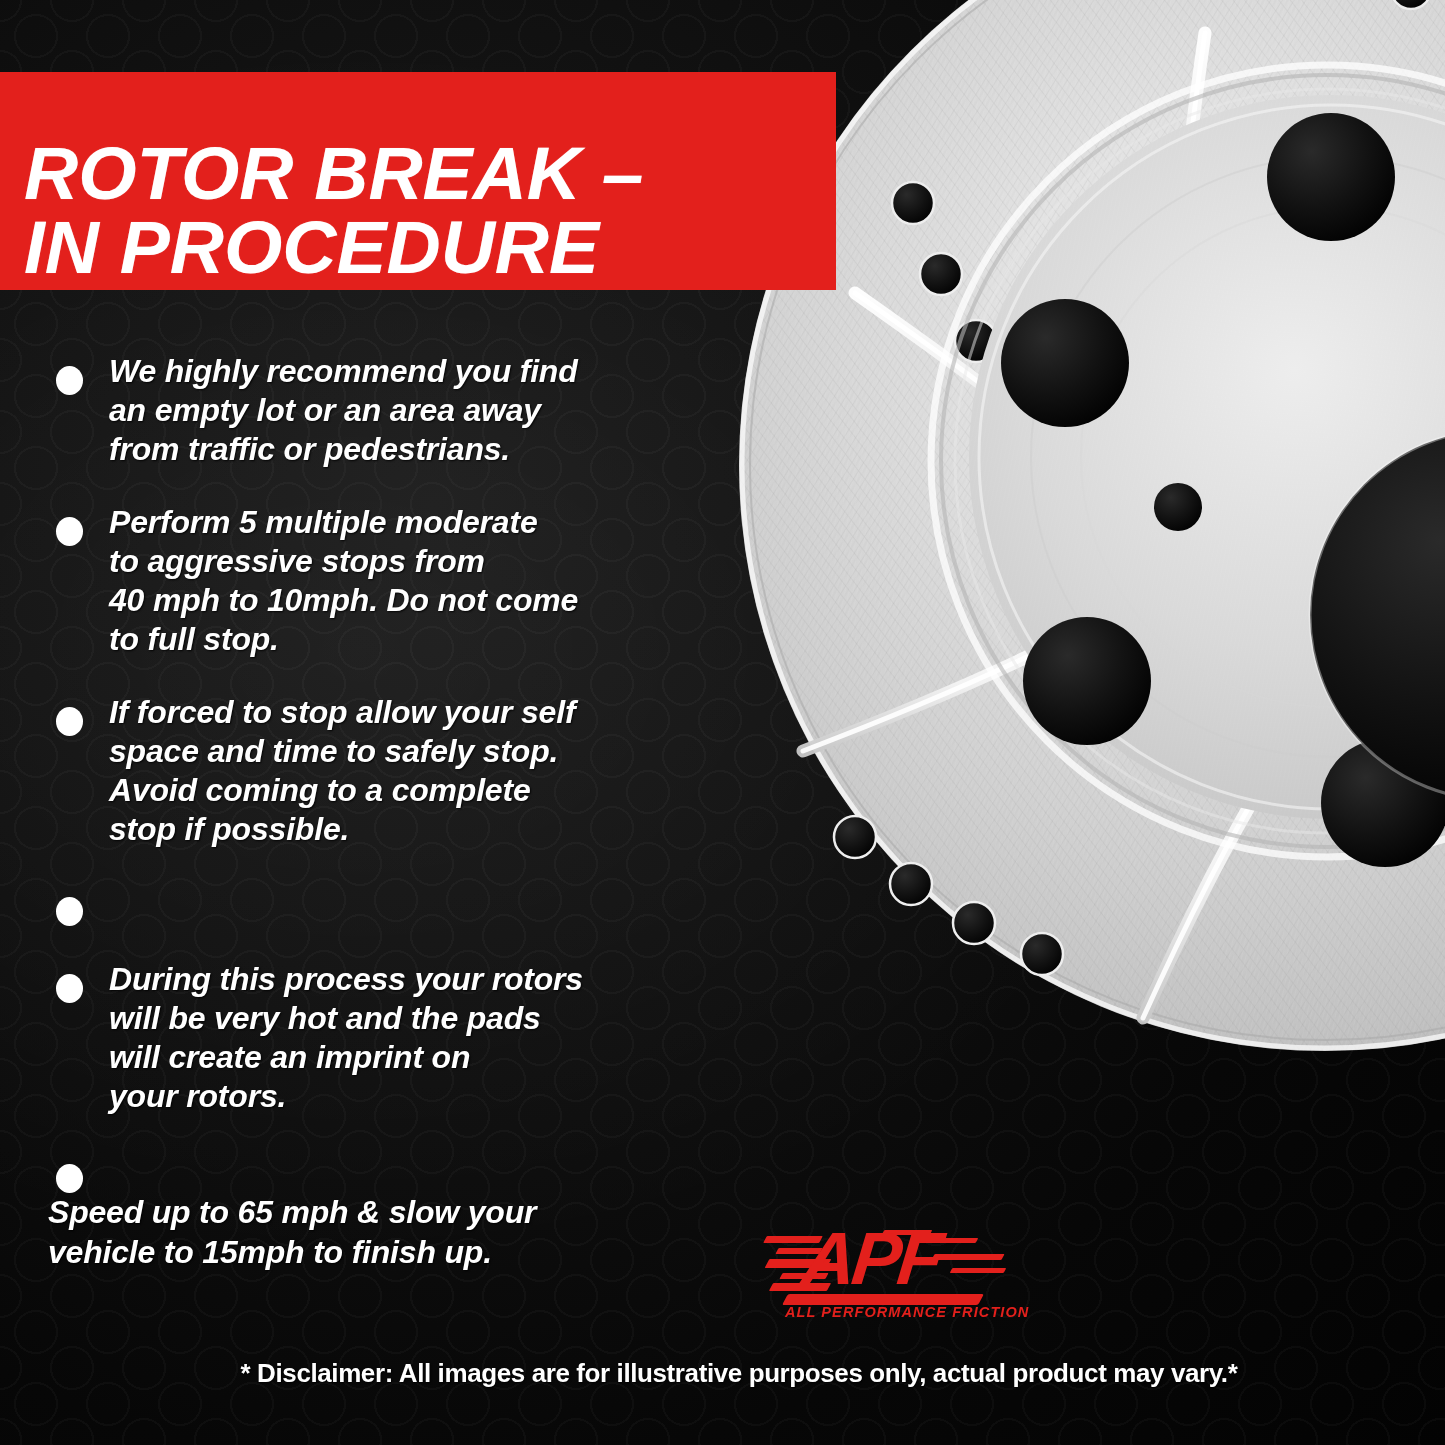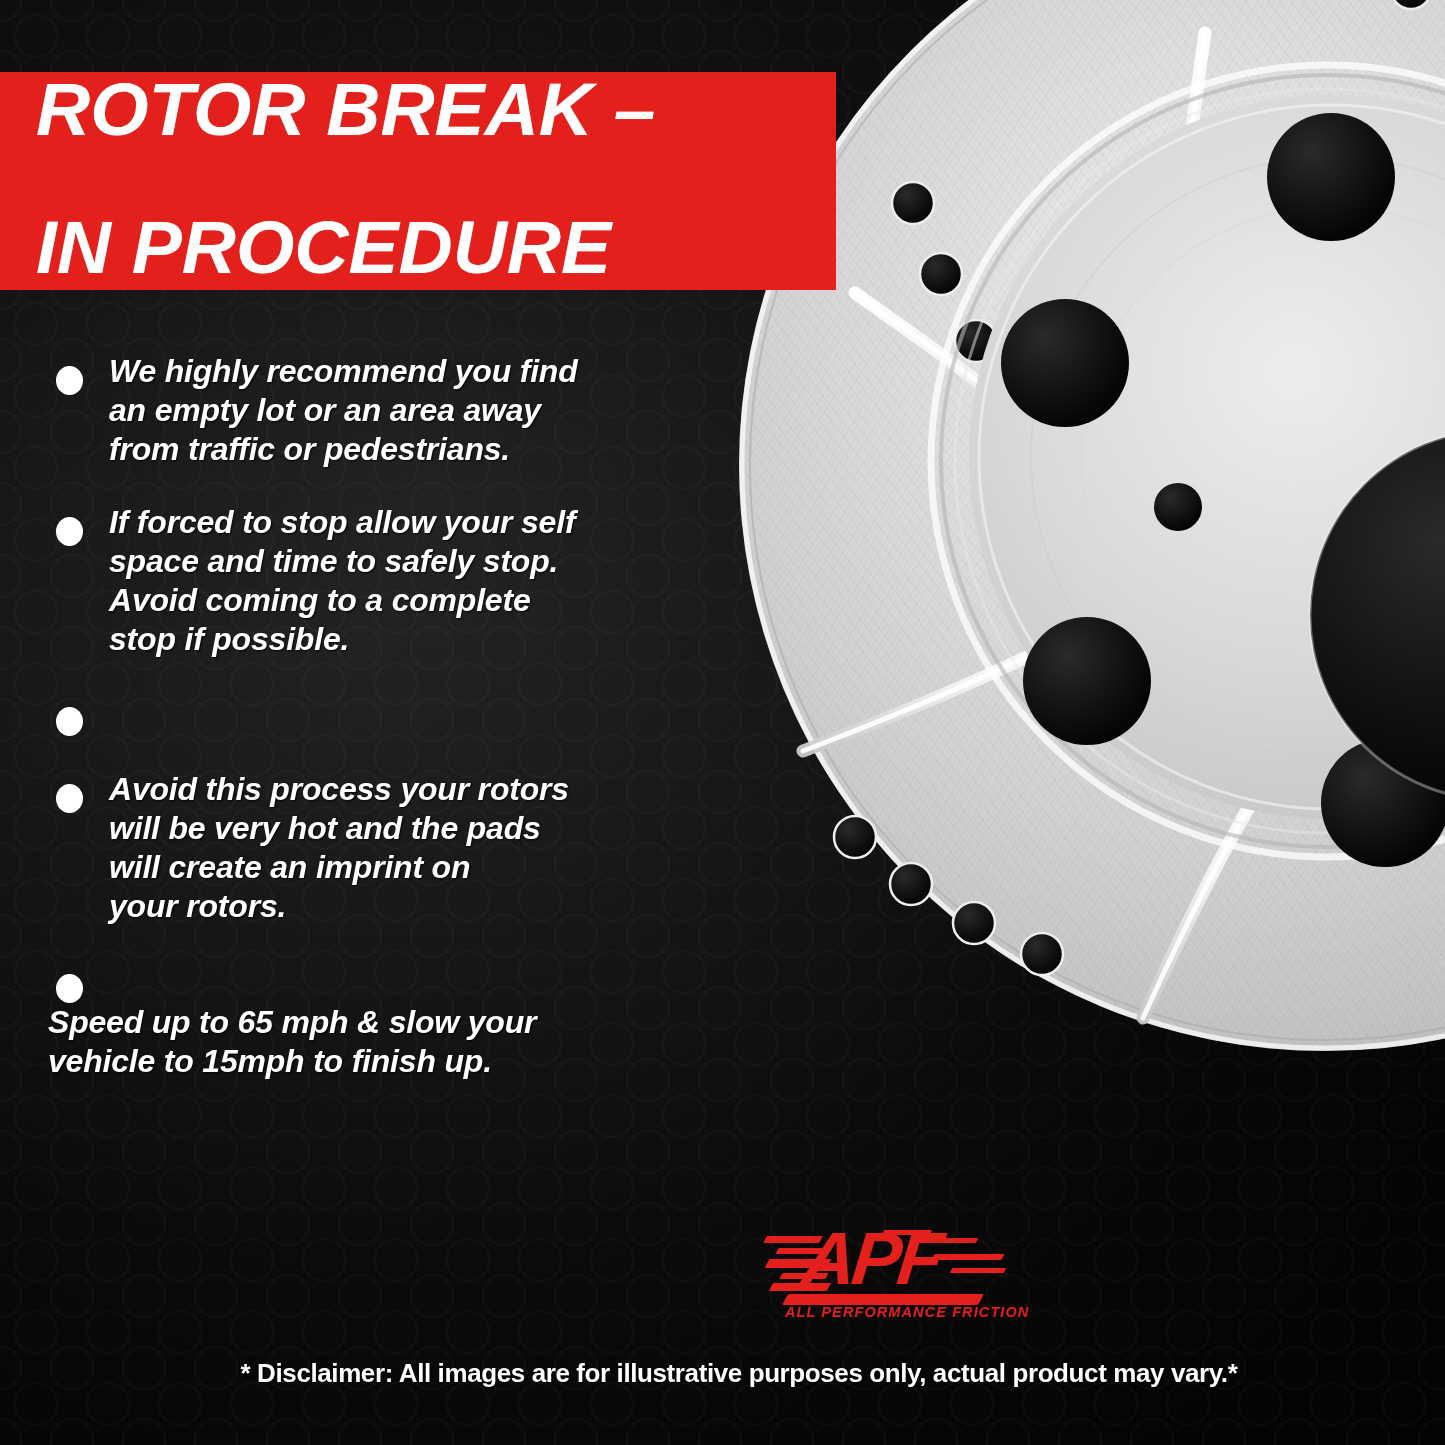--- a/index.html
+++ b/index.html
@@ -48,22 +48,22 @@
     pointer-events:none;
   }
 
   
   .banner{
     position:absolute;
     left:0; top:72px;
     width:836px; height:218px;
     background:var(--red,#E3201C);
     display:flex; flex-direction:column;
-    justify-content:space-between;
-    padding:0 0 6px 36px;
+    justify-content:flex-end;
+    padding:0 0 6px 24px;
     z-index:5;
   }
   .banner .line{
     color:#fff;
     font-weight:bold;
     font-style:italic;
     font-size:75px;
     line-height:.99;
     letter-spacing:0px;
     white-space:nowrap;
@@ -300,36 +300,43 @@
 
   <div class="bullets">
 
     <div class="bullet">
       <span class="dot"></span>
       <span class="btext">We highly recommend you find
 an empty lot or an area away
 from traffic or pedestrians.</span>
     </div>
 
+    <div class="bullet">
+      <span class="dot"></span>
+      <span class="btext">Perform 5 multiple moderate
+to aggressive stops from
+40 mph to 10mph. Do not come
+to full stop.</span>
+    </div>
 
     <div class="bullet">
       <span class="dot"></span>
       <span class="btext">If forced to stop allow your self
 space and time to safely stop.
 Avoid coming to a complete
 stop if possible.</span>
     </div>
 
     <div class="bullet">
       <span class="dot"></span>
     </div>
 
     <div class="bullet">
       <span class="dot"></span>
-      <span class="btext">Avoid this process your rotors
+      <span class="btext">During this process your rotors
 will be very hot and the pads
 will create an imprint on
 your rotors.</span>
     </div>
 
     <div class="bullet">
       <span class="dot"></span>
       <span class="btext">Speed up to 65 mph &amp; slow your
 vehicle to 15mph to finish up.</span>
     </div>

